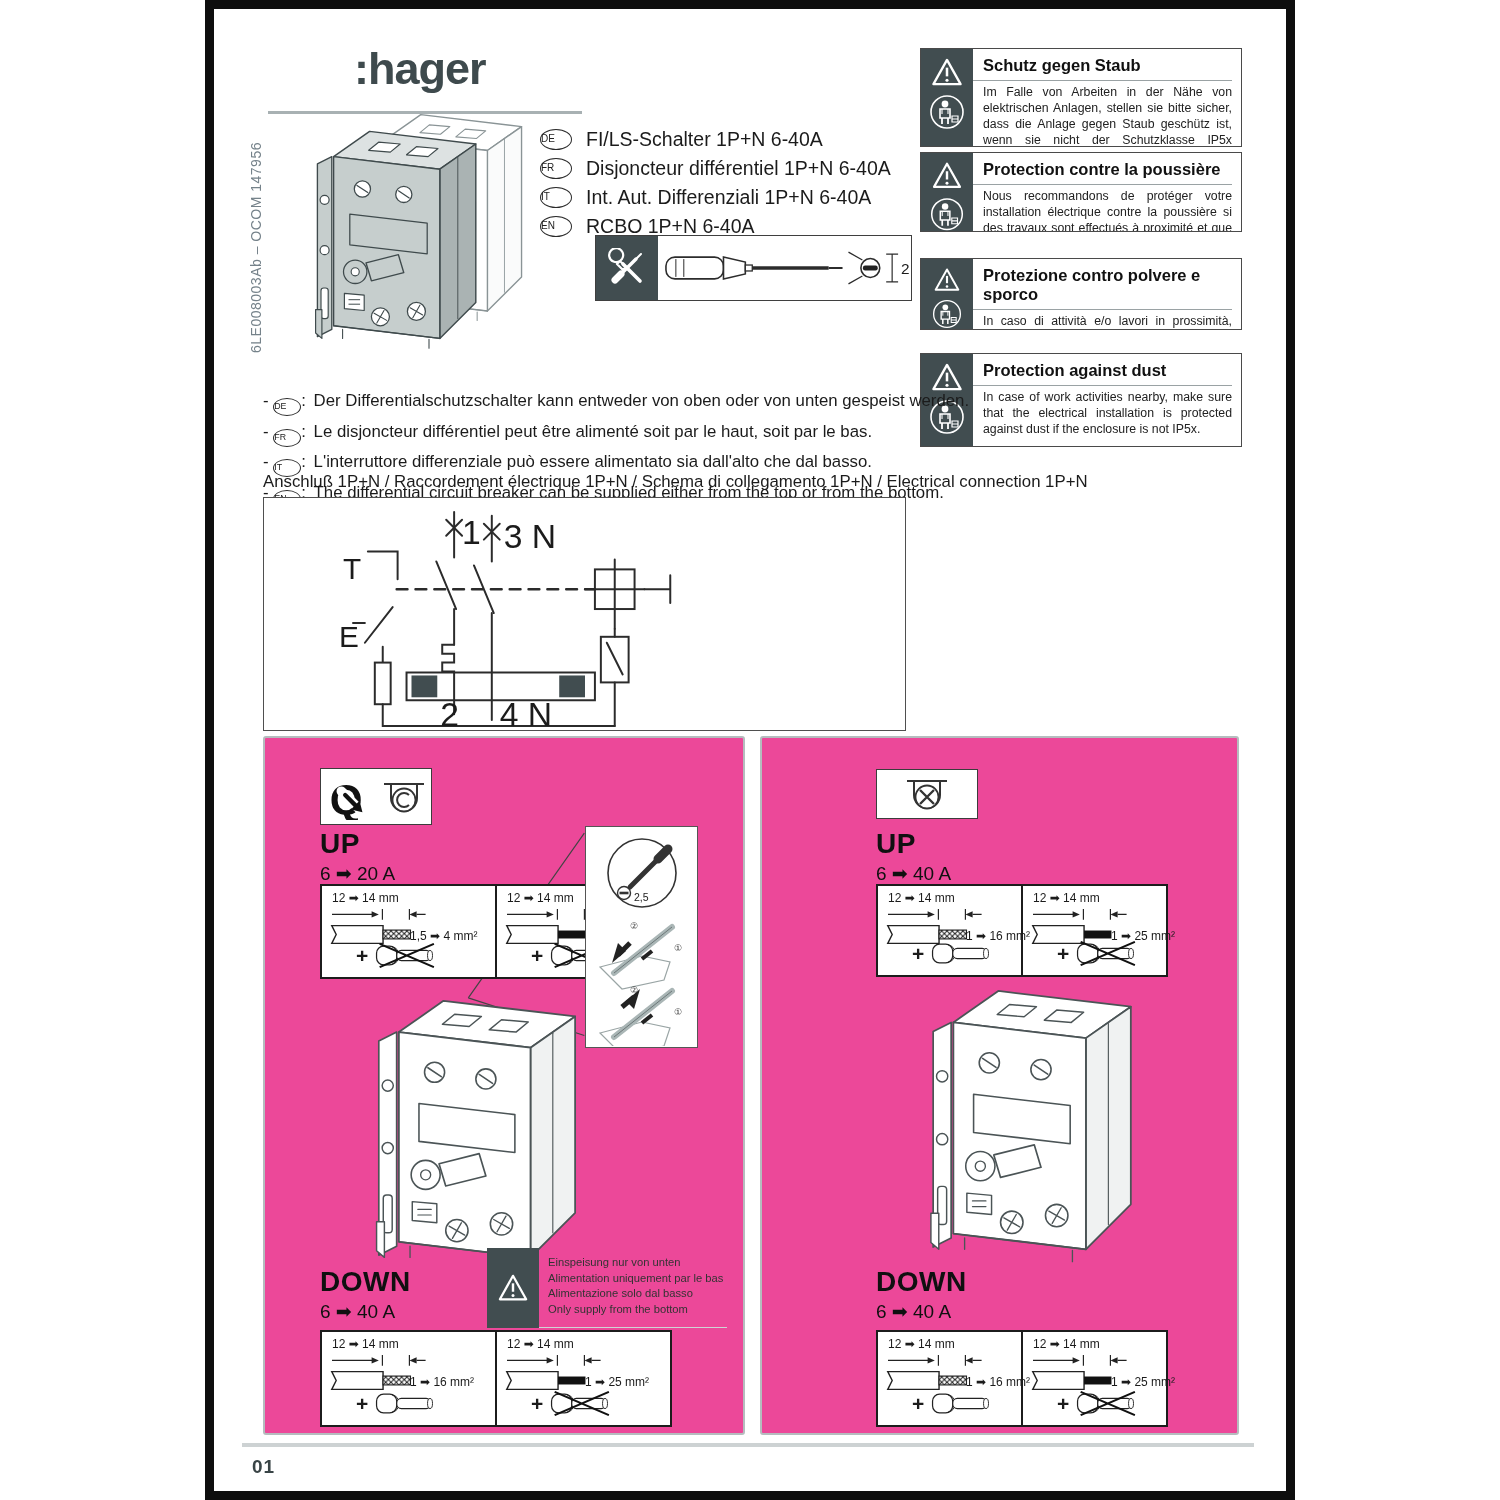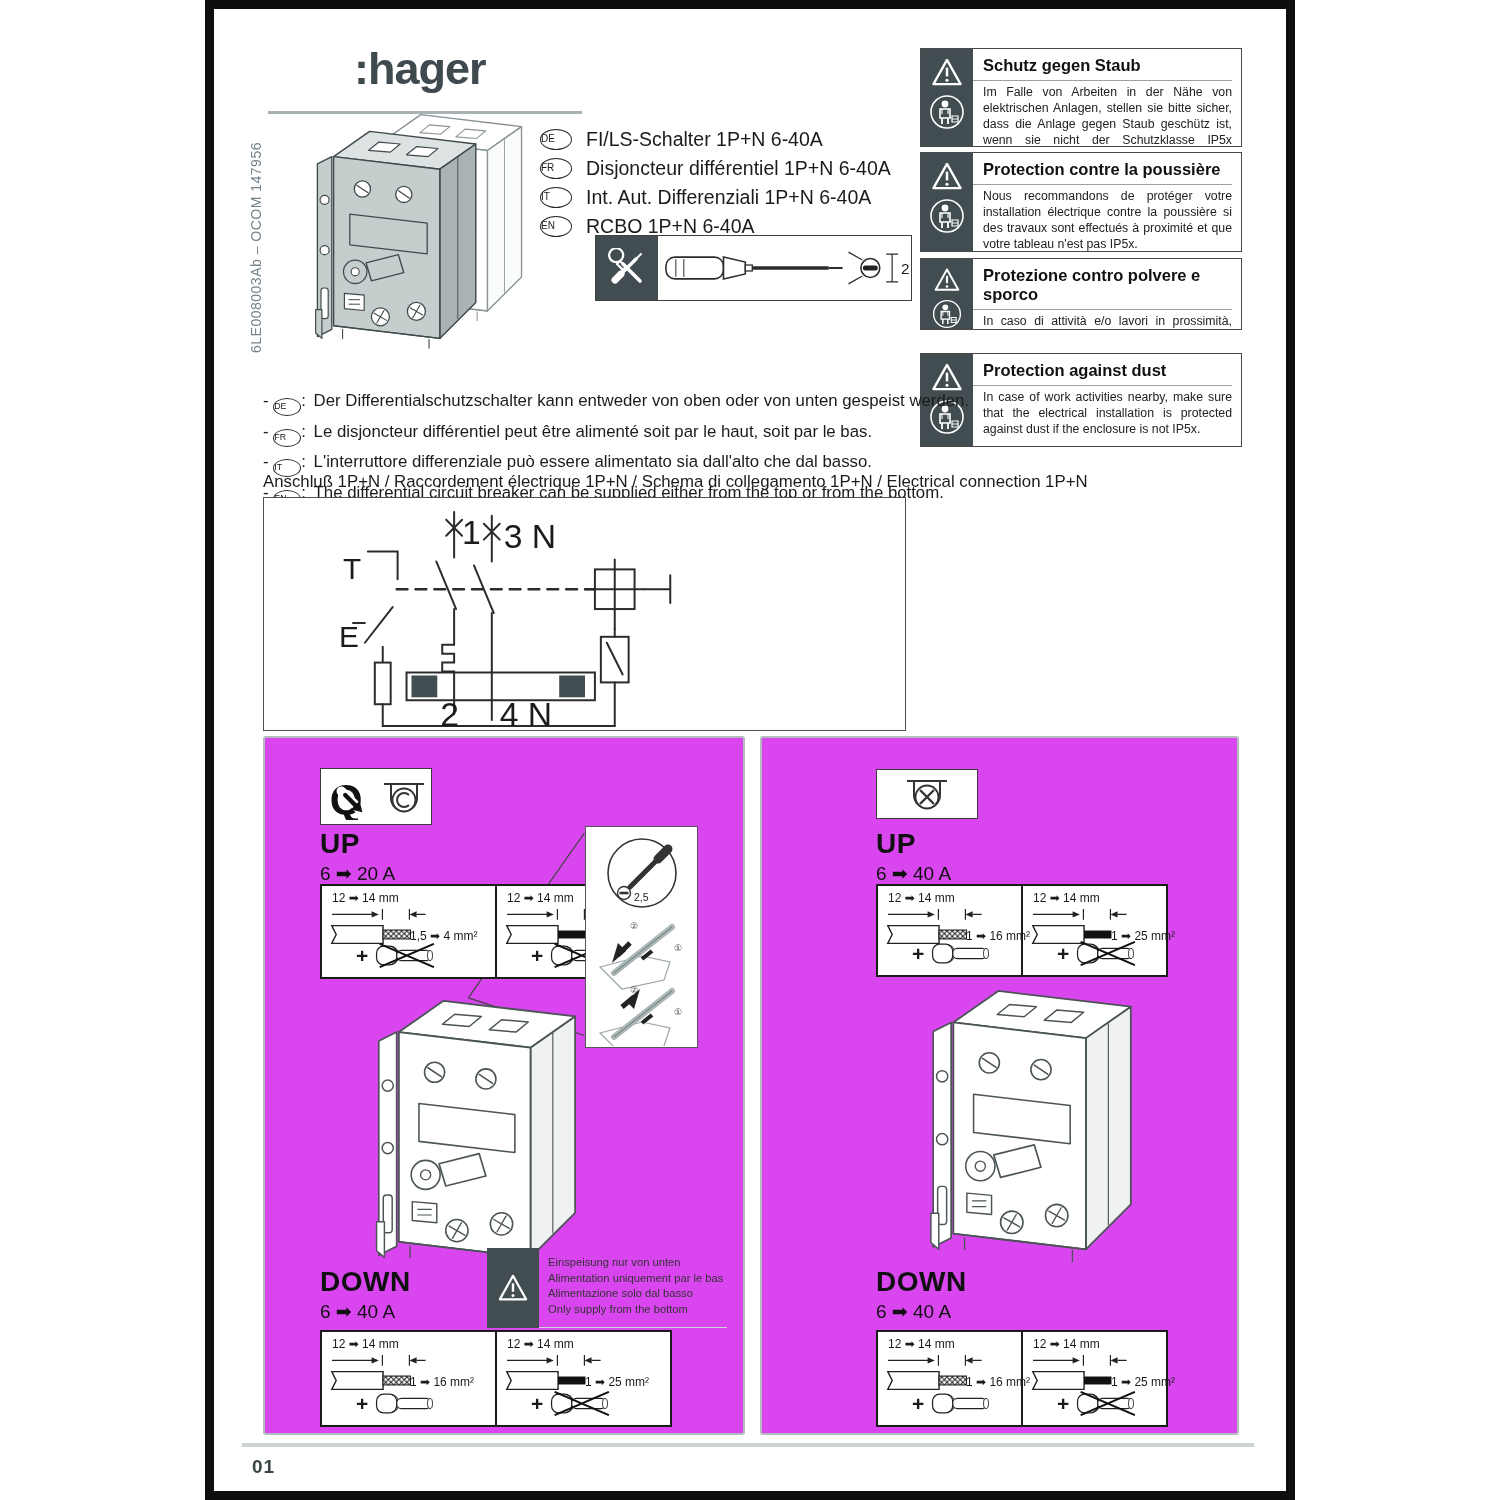--- a/index.html
+++ b/index.html
@@ -31,21 +31,21 @@
 
   .notes{position:absolute;left:49px;top:382px}
   .note-line{margin-bottom:5.5px;font-size:16.8px;white-space:nowrap}
   .nl-text{margin-left:3px}
 
   .conn-header{position:absolute;left:49px;top:463px;font-size:16.8px;font-weight:400}
   .diagram-box{position:absolute;left:49px;top:488px;width:643px;height:234px;border:1.6px solid #4f4f4f;background:#fff}
   .diagram-box svg{width:100%;height:100%}
   .diagram-box text{fill:#1b1b1b}
 
-  .panel{position:absolute;top:727px;height:699px;border:2px solid #b5bcbe;border-radius:3px;background:#d946ef}
+  .panel{position:absolute;top:727px;height:699px;border:2px solid #b5bcbe;border-radius:3px;background:#ec4899}
   .panel.left{left:49px;width:482px}
   .panel.right{left:546px;width:479px}
 
   .icon-box{position:absolute;border:1.6px solid #3c3c3c;background:#fff;display:flex;align-items:center;justify-content:center;gap:10px}
   .p-label{position:absolute;font-size:28px;font-weight:800;letter-spacing:.5px;color:#101010}
   .p-range{position:absolute;font-size:19px;color:#101010}
 
   .wire-table{position:absolute;display:flex;border:2px solid #1c1c1c;background:#fff}
   .wire-cell{flex:1;position:relative}
   .wire-cell + .wire-cell{border-left:2px solid #1c1c1c}
@@ -195,21 +195,21 @@
         <svg width="36" height="36">
             <use href="#worker"></use>
           </svg>
       </div>
       <div class="warn-right">
         <div class="warn-title">Schutz gegen Staub</div>
         <div class="warn-sep"></div>
         <div class="warn-text">Im Falle von Arbeiten in der Nähe von elektrischen Anlagen, stellen sie bitte sicher, dass die Anlage gegen Staub geschütz ist, wenn sie nicht der Schutzklasse IP5x entspricht.</div>
       </div>
     </div>
-    <div class="warnbox" style="top:143px;height:100px">
+    <div class="warnbox" style="top:143px;height:80px">
       <div class="warn-icons">
         <svg width="34" height="31">
             <use href="#warn-tri"></use>
           </svg>
         <svg width="36" height="36">
             <use href="#worker"></use>
           </svg>
       </div>
       <div class="warn-right">
         <div class="warn-title">Protection contre la poussière</div>

